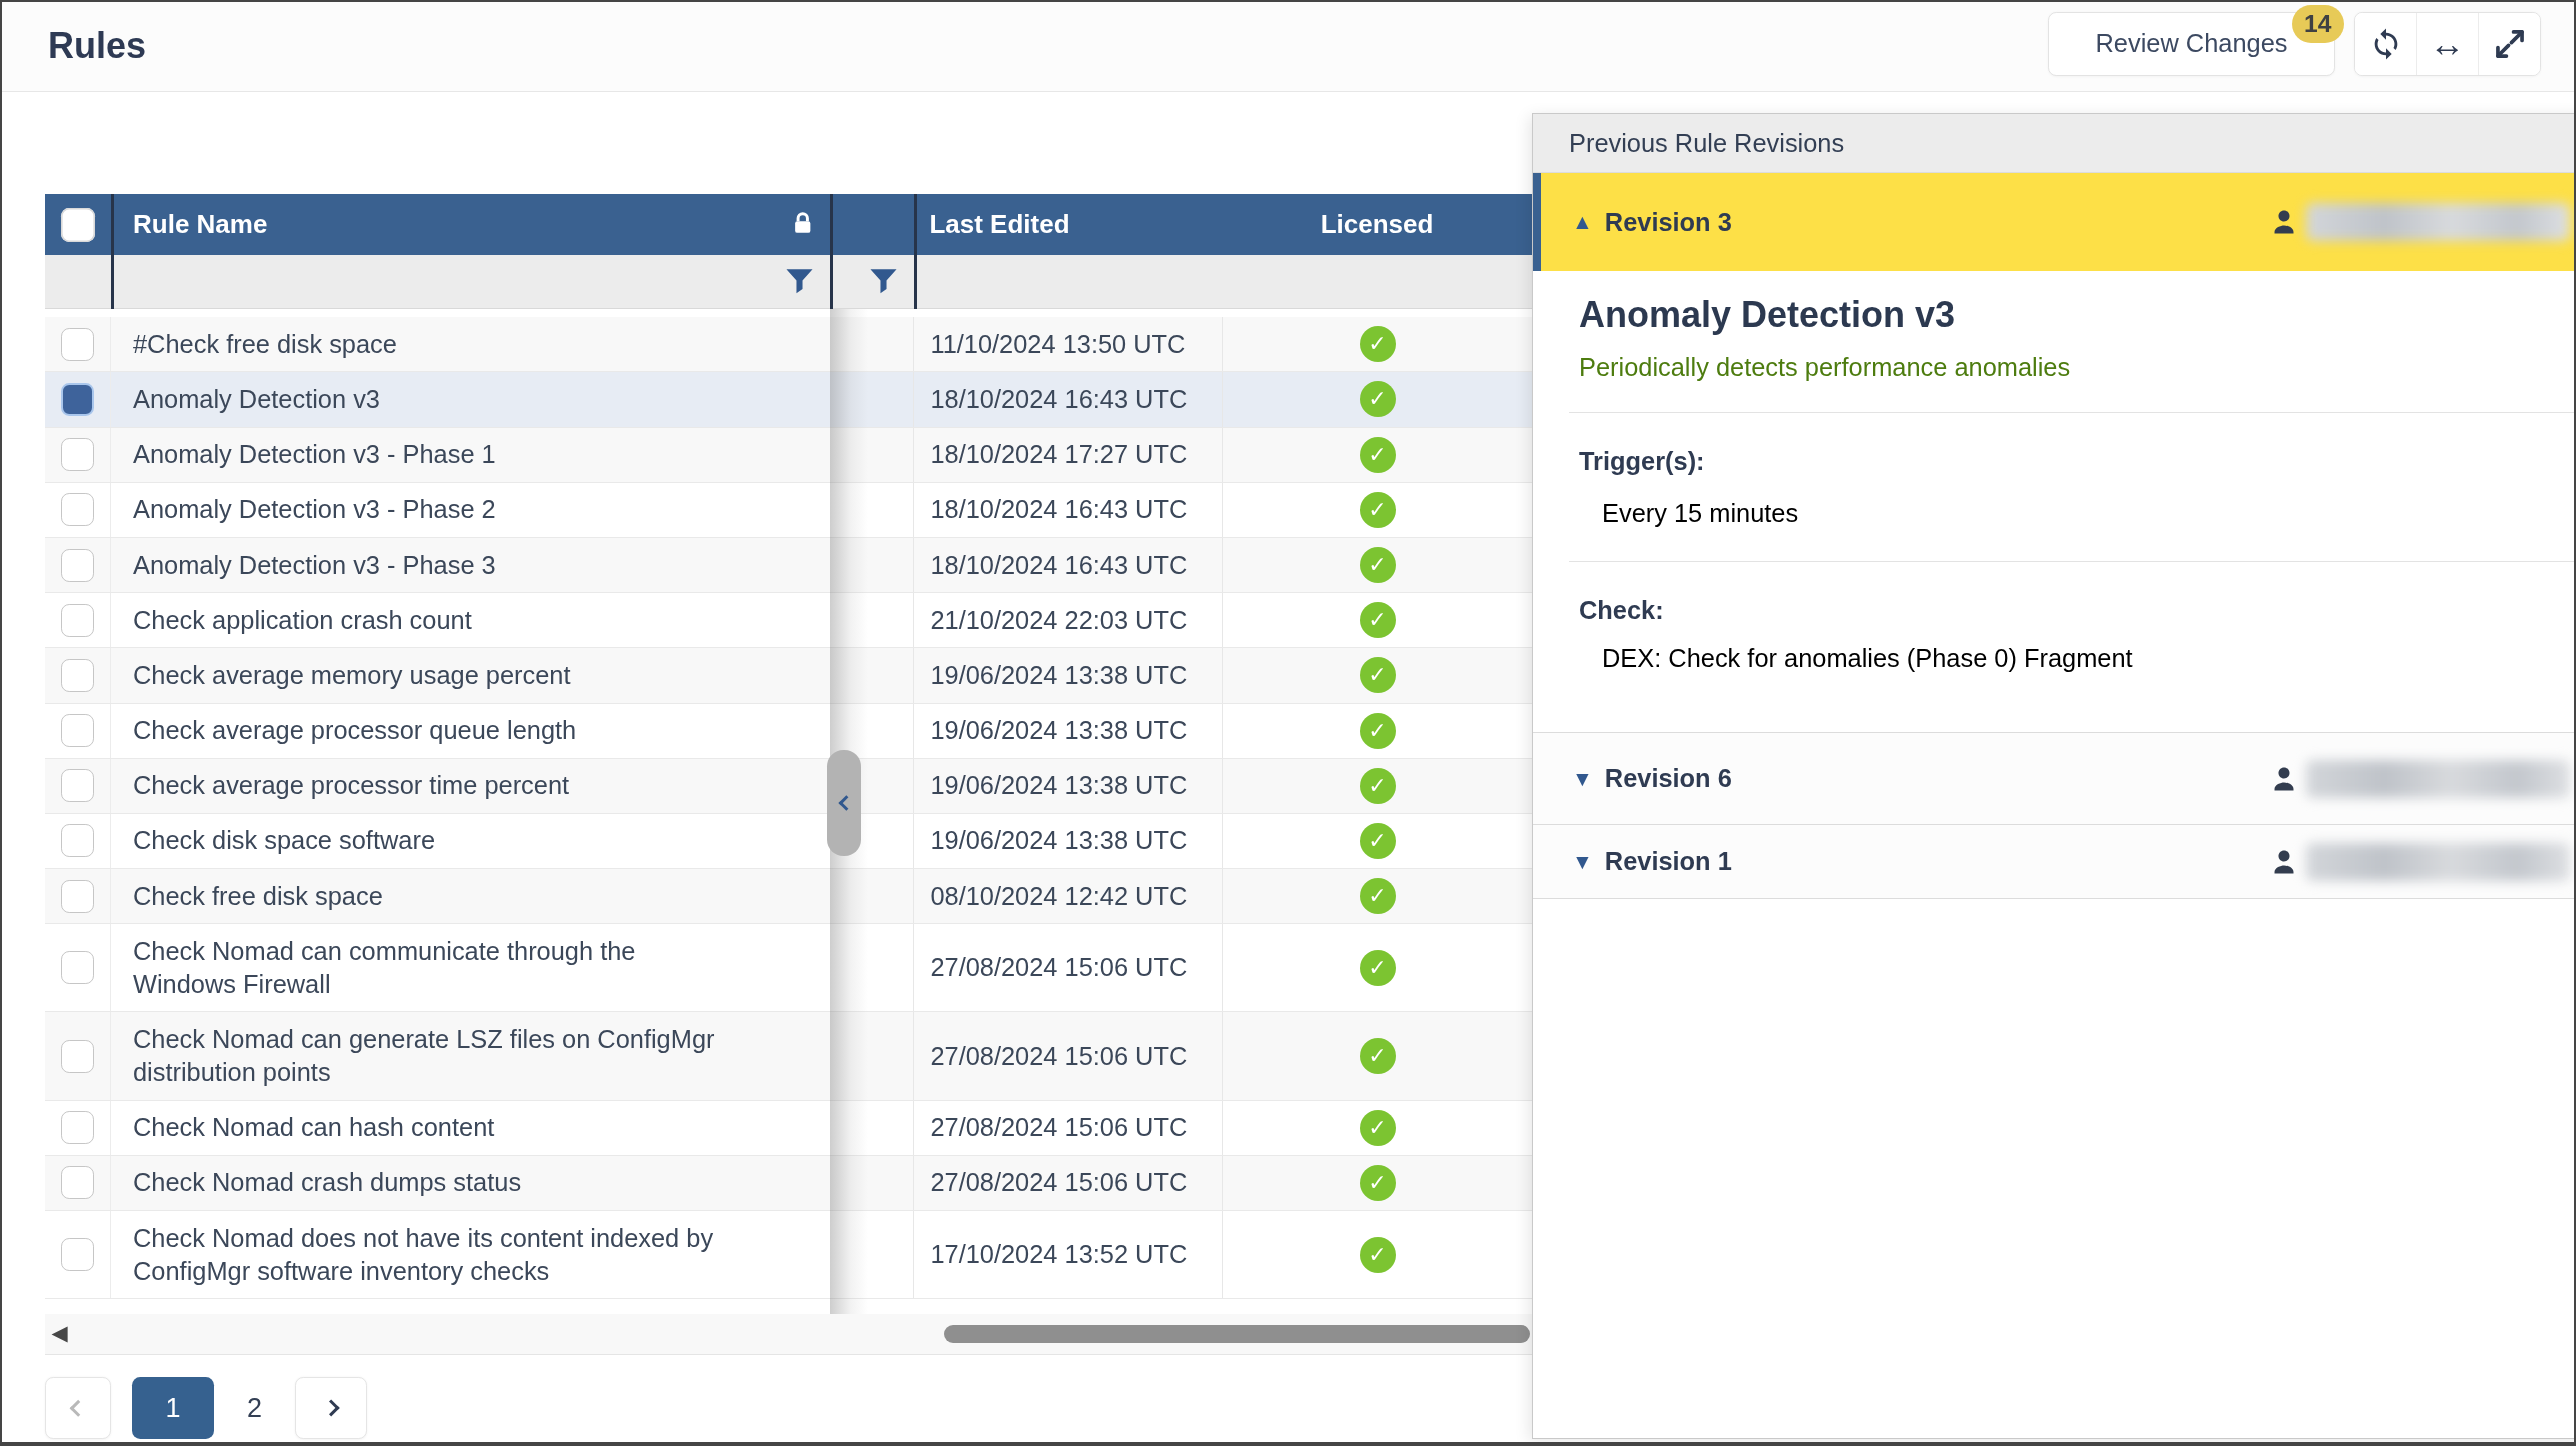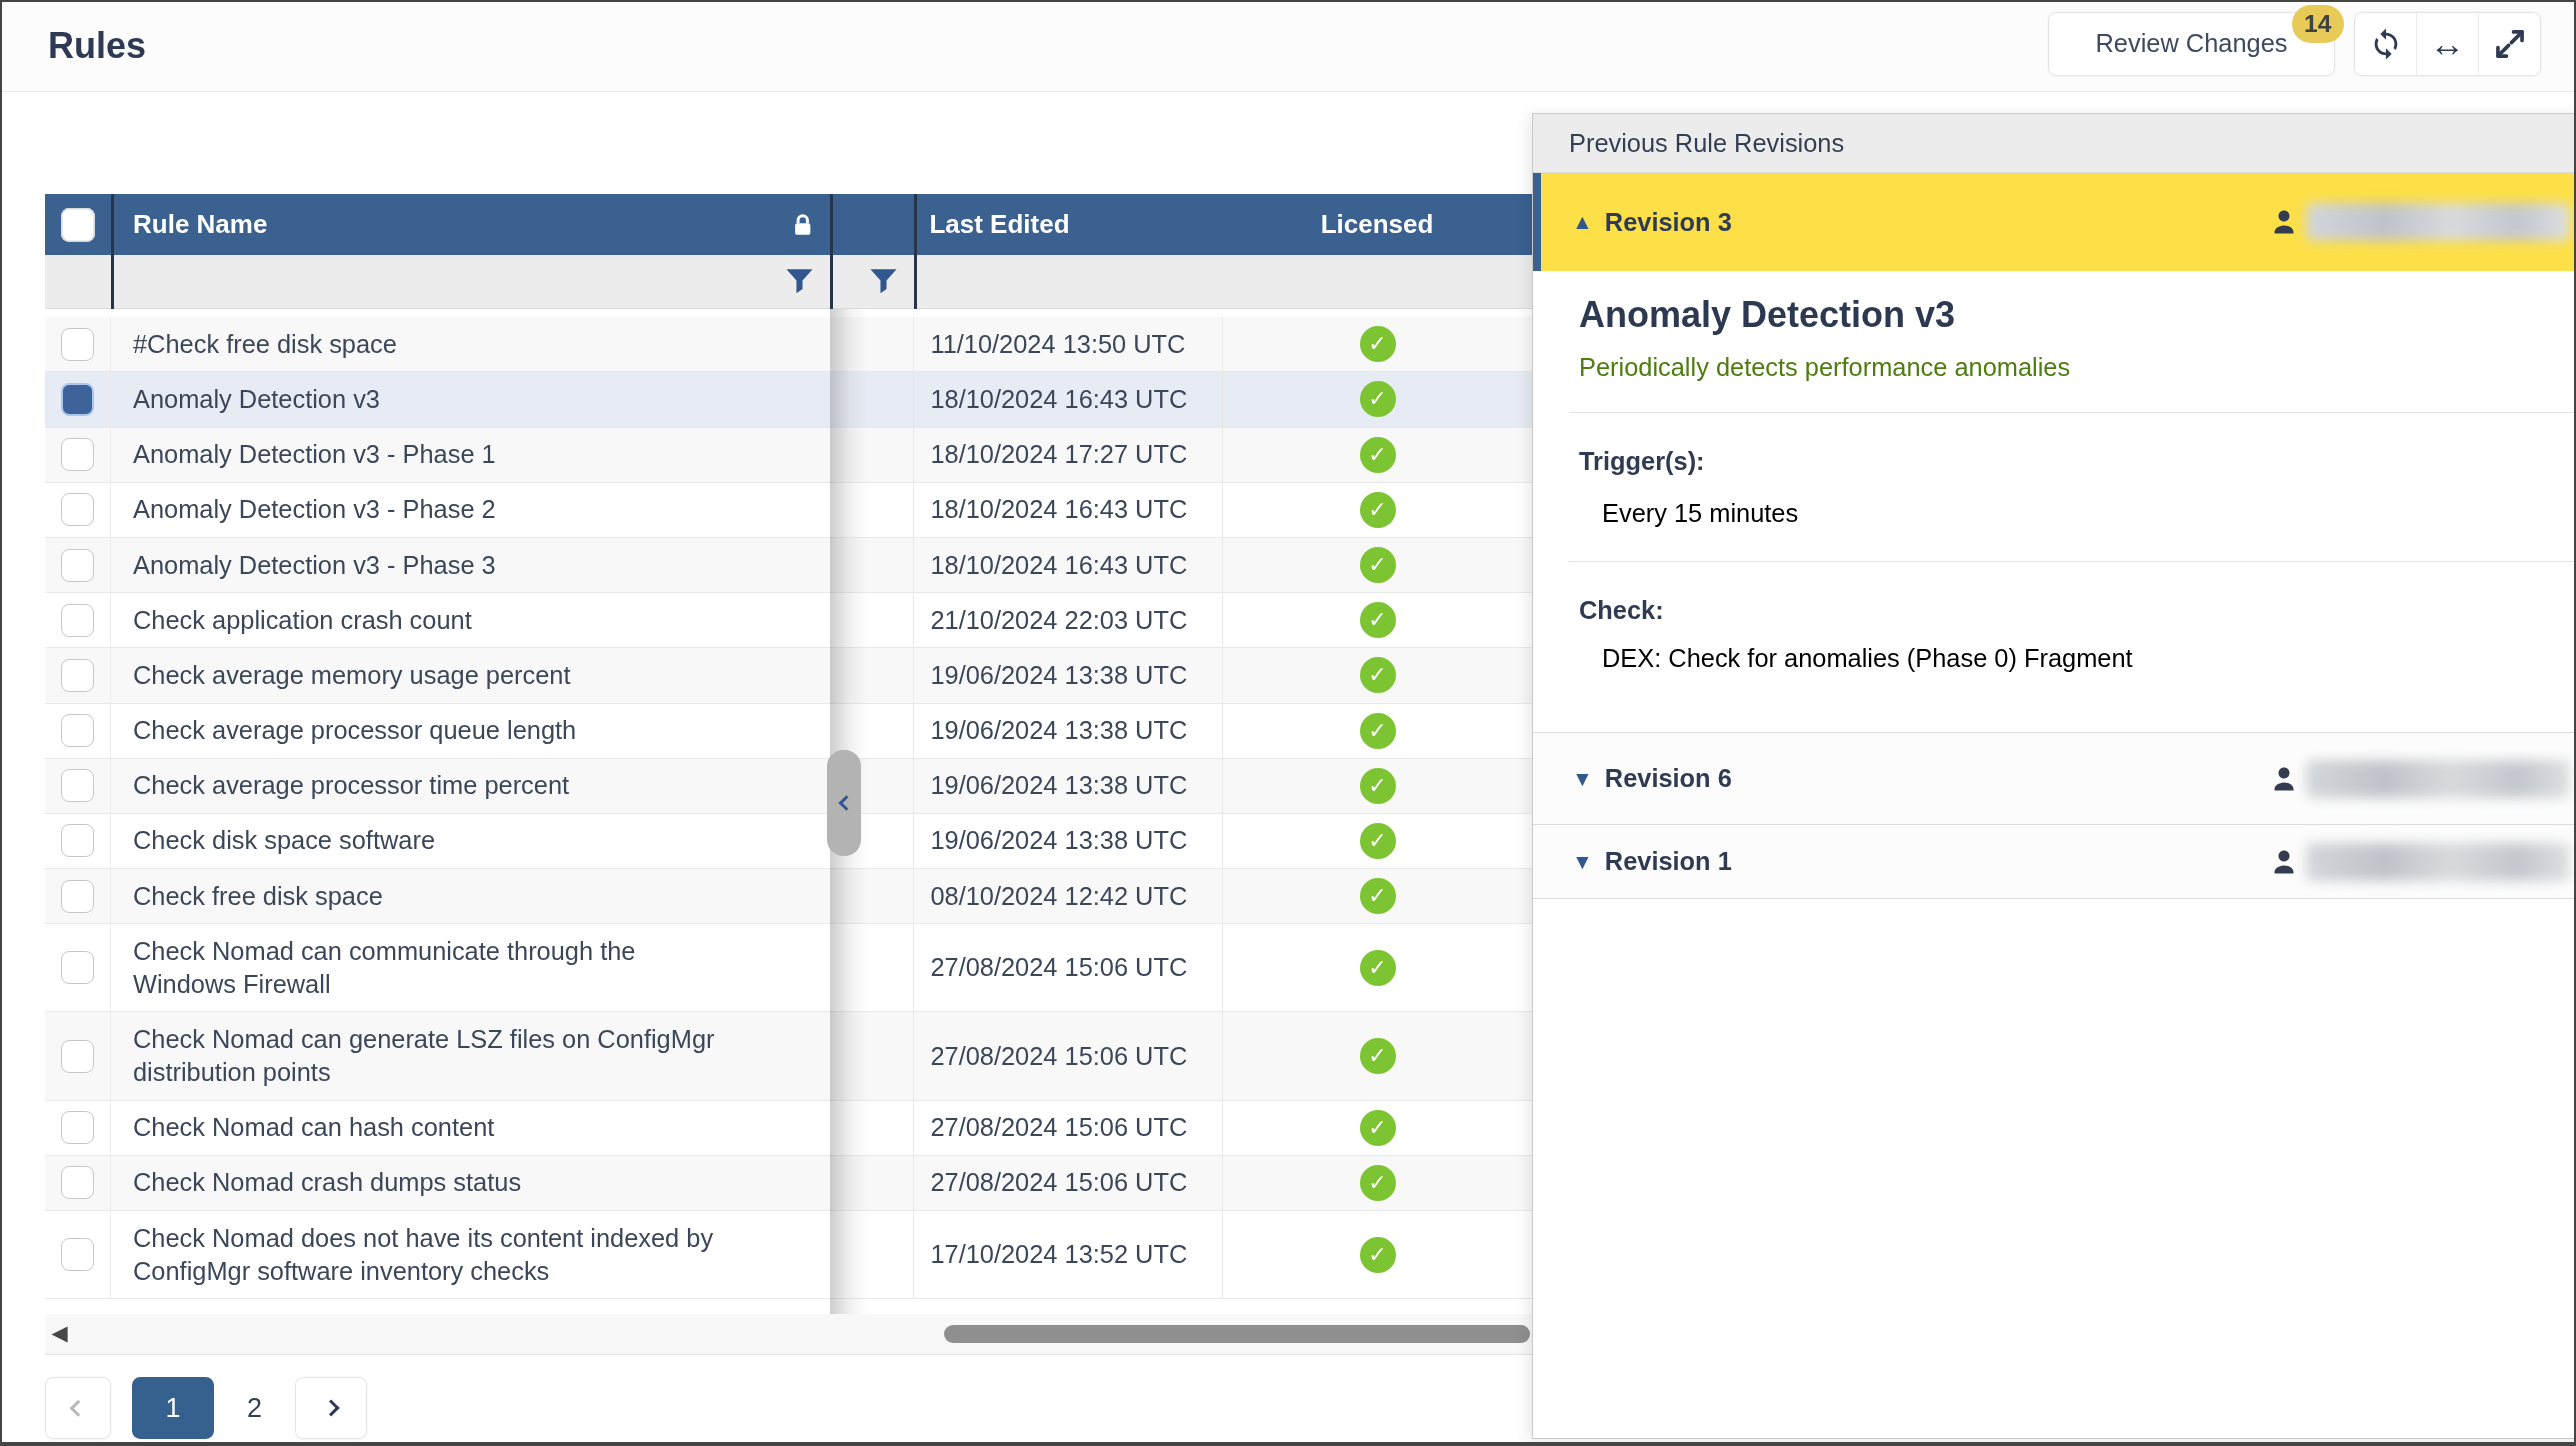--- a/index.html
+++ b/index.html
@@ -25,21 +25,21 @@
                       display:flex; align-items:center; justify-content:center; color:#2f3b52; }
   .btn-group button:last-child { border-right:none; }
   .arrow-lr { font-size:36px; font-weight:700; color:#2f3b52; }
 
   
   .grid { position:absolute; left:43px; top:192px; width:1487px; height:1120px; overflow:hidden; background:#fff; }
   .g-header { display:flex; height:61px; background:#3a6190; color:#fff; align-items:center; }
   .g-filter { display:flex; height:54px; background:#ececec; border-bottom:0.8px solid #d9d9d9; align-items:center; }
   .g-spacer { height:8.2px; background:#fff; }
   .c-check { width:66px; display:flex; align-items:center; justify-content:center; flex:none; }
-  .c-name  { width:718px; padding-left:22px; flex:none; display:flex; align-items:flex-end; }
+  .c-name  { width:718px; padding-left:22px; flex:none; display:flex; align-items:flex-start; }
   .c-gap   { width:84px; flex:none; display:flex; align-items:center; }
   .c-date  { width:309px; flex:none; padding-left:16.4px; }
   .c-lic   { width:310px; flex:none; display:flex; align-items:center; justify-content:center; }
   .g-header .hdr-label { font-size:26px; font-weight:700; }
   .g-header .c-name { justify-content:space-between; padding-right:11.5px; }
 
   .g-row { display:flex; min-height:55px; border-bottom:0.8px solid #e9e9e9; background:#fff; align-items:center;
            font-size:25.4px; color:#3b4759; cursor:pointer; }
   .g-row:nth-child(odd) { background:#f8f8f8; }
   .g-row.selected, .g-row.selected:nth-child(odd) { background:#e7ecf4; }

